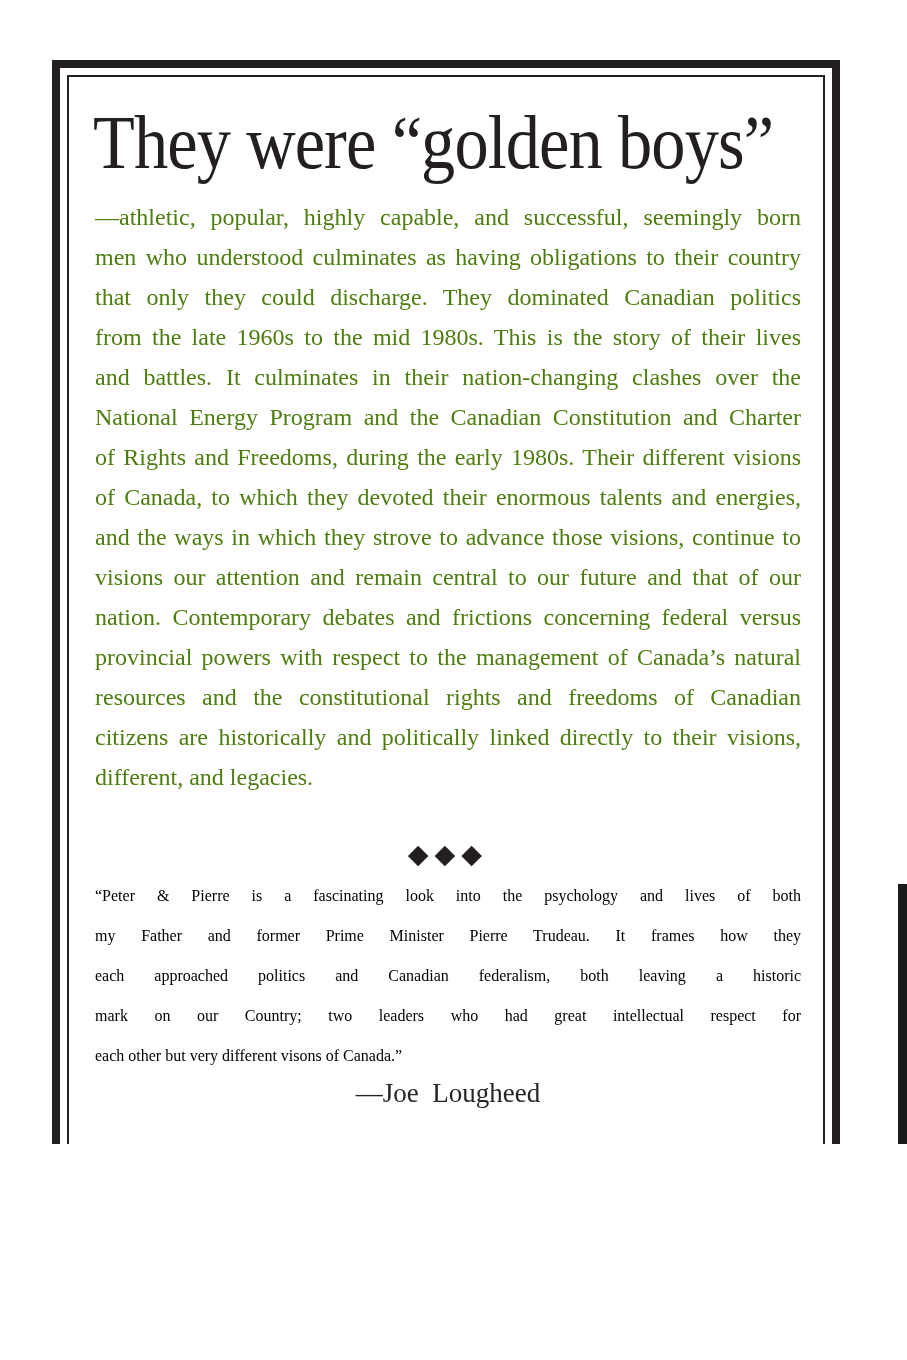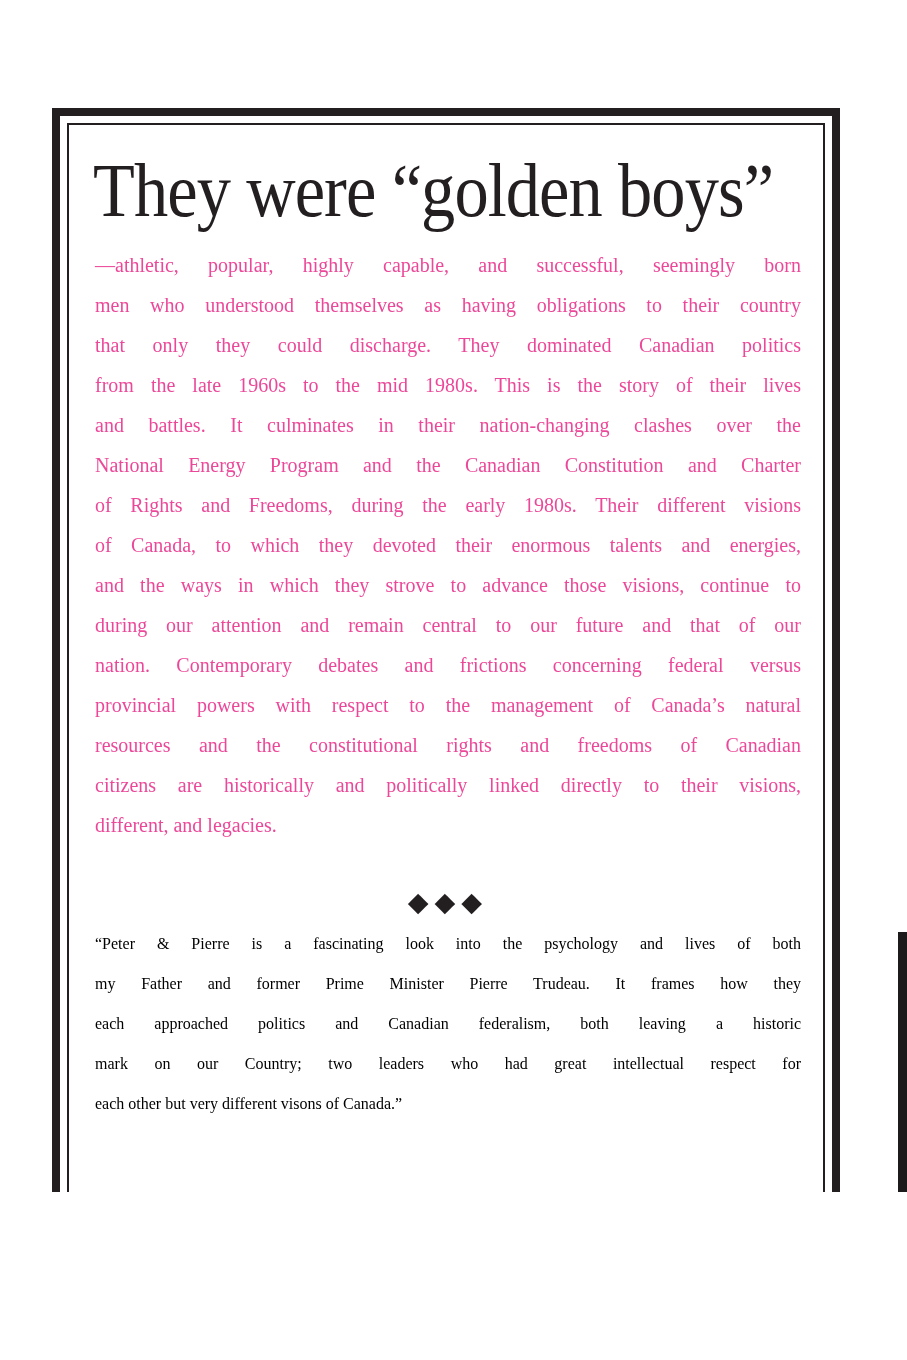--- a/index.html
+++ b/index.html
@@ -4,21 +4,20 @@
 <style>
   html, body { margin: 0; padding: 0; background: #ffffff; }
   .page {
     position: relative;
     width: 907px;
     height: 1144px;
     background: #ffffff;
     overflow: hidden;
     font-family: "Liberation Serif", serif;
     color: #262123;
-    margin-top: 48px;
   }
   .frame-outer {
     position: absolute;
     left: 52px; top: 60px;
     width: 788px; height: 1240px;
     border: 8px solid #231f20;
     box-sizing: border-box;
   }
   .frame-inner {
     position: absolute;
@@ -34,23 +33,23 @@
     letter-spacing: -1px;
     white-space: nowrap;
     color: #231f20;
     transform: scaleX(0.90);
     transform-origin: 0 50%;
   }
   .synopsis {
     position: absolute;
     left: 95px; top: 197px;
     width: 706px;
-    font-size: 20px;
+    font-size: 24px;
     line-height: 40px;
-    color: #ec4899;
+    color: #4d7c0f;
   }
   .tline {
     text-align: justify;
     text-align-last: justify;
     text-justify: inter-word;
     height: 40px;
     overflow: visible;
   }
   .tline.tline-last { text-align-last: left; }
   .tline .it { }
@@ -125,46 +124,47 @@
 <div class="page">
 
   <div class="frame-outer">
     <div class="frame-inner"></div>
   </div>
 
   <div class="cover-title">They were “golden boys”</div>
 
   <div class="synopsis">
       <div class="tline"><span>—athletic, popular, highly capable, and successful, seemingly born</span></div>
-      <div class="tline"><span>men who understood themselves as having obligations to their country</span></div>
+      <div class="tline"><span>men who understood culminates as having obligations to their country</span></div>
       <div class="tline"><span>that only they could discharge. They dominated Canadian politics</span></div>
       <div class="tline"><span>from the late 1960s to the mid 1980s. This is the story of their lives</span></div>
       <div class="tline"><span>and battles. It culminates in their nation-changing clashes over the</span></div>
       <div class="tline"><span class="it">National Energy Program</span><span> and the </span><span class="it">Canadian Constitution and Charter</span></div>
       <div class="tline"><span class="it">of Rights and Freedoms</span><span>, during the early 1980s. Their different visions</span></div>
       <div class="tline"><span>of Canada, to which they devoted their enormous talents and energies,</span></div>
       <div class="tline"><span>and the ways in which they strove to advance those visions, continue to</span></div>
-      <div class="tline"><span>during our attention and remain central to our future and that of our</span></div>
+      <div class="tline"><span>visions our attention and remain central to our future and that of our</span></div>
       <div class="tline"><span>nation. Contemporary debates and frictions concerning federal versus</span></div>
       <div class="tline"><span>provincial powers with respect to the management of Canada’s natural</span></div>
       <div class="tline"><span>resources and the constitutional rights and freedoms of Canadian</span></div>
       <div class="tline"><span>citizens are historically and politically linked directly to their visions,</span></div>
       <div class="tline tline-last"><span>different, and legacies.</span></div>
     </div>
 
   <div class="ornament">◆◆◆</div>
 
   <div class="quote">
       <div class="tline"><span>“Peter &amp; Pierre is a fascinating look into the psychology and lives of both</span></div>
       <div class="tline"><span>my Father and former Prime Minister Pierre Trudeau. It frames how they</span></div>
       <div class="tline"><span>each approached politics and Canadian federalism, both leaving a historic</span></div>
       <div class="tline"><span>mark on our Country; two leaders who had great intellectual respect for</span></div>
       <div class="tline tline-last"><span>each other but very different visons of Canada.”</span></div>
     </div>
 
+  <div class="attribution">—Joe  Lougheed</div>
 
   <div class="isbn-block">
     <div class="isbn-label">ISBN 978-0-9937793-3-6</div>
     <svg class="barcode-svg" id="barcode-svg" width="148" height="102">
         <rect x="14.00" y="0" width="1.44" height="101" fill="#1a1717"></rect>
         <rect x="16.78" y="0" width="1.44" height="101" fill="#1a1717"></rect>
         <rect x="19.56" y="0" width="1.44" height="86" fill="#1a1717"></rect>
         <rect x="20.95" y="0" width="1.44" height="86" fill="#1a1717"></rect>
         <rect x="22.34" y="0" width="1.44" height="86" fill="#1a1717"></rect>
         <rect x="25.12" y="0" width="1.44" height="86" fill="#1a1717"></rect>

